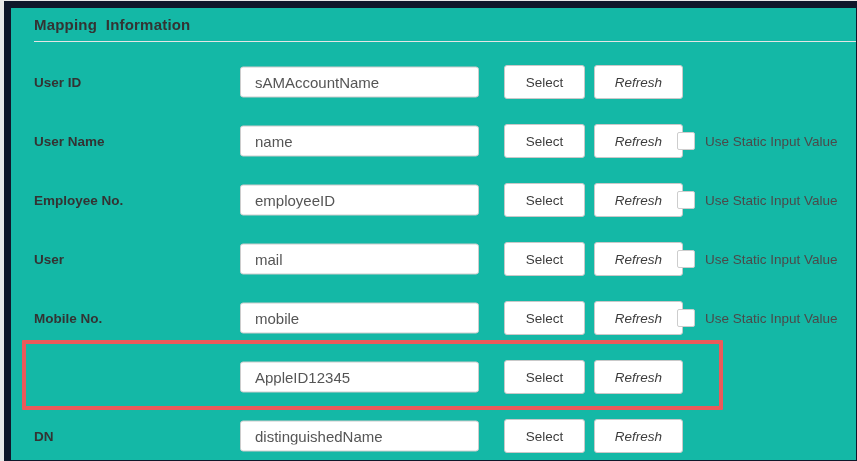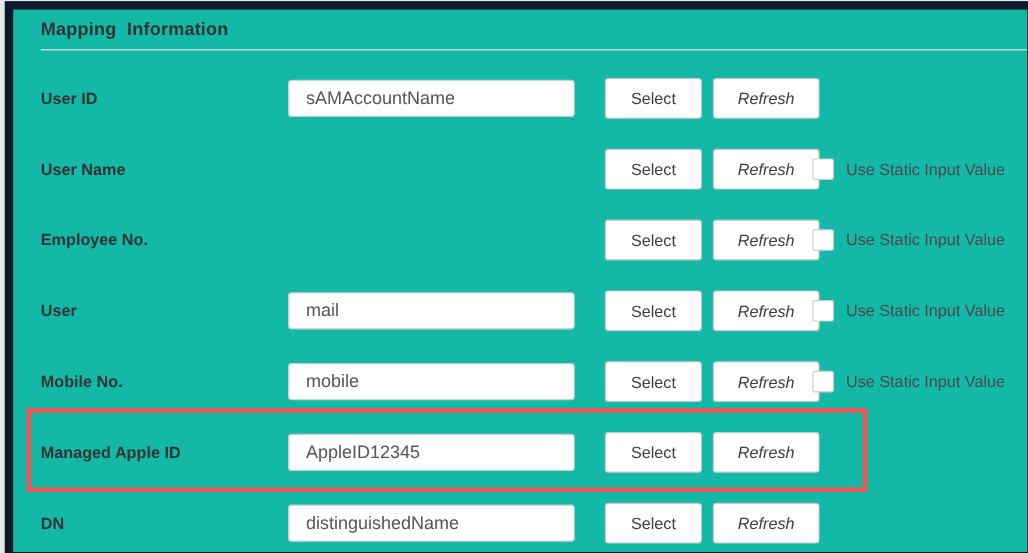--- a/index.html
+++ b/index.html
@@ -119,28 +119,30 @@
 
   <div class="row" style="top:44px">
     <span class="row-label">User ID</span>
     <input class="text-input" type="text" value="sAMAccountName" style="">
     <button class="btn btn-select">Select</button>
     <button class="btn btn-refresh">Refresh</button>
   </div>
 
   <div class="row" style="top:103px">
     <span class="row-label">User Name</span>
+    <input class="text-input" type="text" value="name" style="">
     <button class="btn btn-select">Select</button>
     <button class="btn btn-refresh">Refresh</button>
     <span class="checkbox" role="checkbox" aria-checked="false"></span>
     <span class="checkbox-label">Use Static Input Value</span>
   </div>
 
   <div class="row" style="top:162px">
     <span class="row-label">Employee No.</span>
+    <input class="text-input" type="text" value="employeeID" style="">
     <button class="btn btn-select">Select</button>
     <button class="btn btn-refresh">Refresh</button>
     <span class="checkbox" role="checkbox" aria-checked="false"></span>
     <span class="checkbox-label">Use Static Input Value</span>
   </div>
 
   <div class="row" style="top:221px">
     <span class="row-label">User</span>
     <input class="text-input" type="text" value="mail" style="">
     <button class="btn btn-select">Select</button>
@@ -152,21 +154,20 @@
   <div class="row" style="top:280px">
     <span class="row-label">Mobile No.</span>
     <input class="text-input" type="text" value="mobile" style="">
     <button class="btn btn-select">Select</button>
     <button class="btn btn-refresh">Refresh</button>
     <span class="checkbox" role="checkbox" aria-checked="false"></span>
     <span class="checkbox-label">Use Static Input Value</span>
   </div>
 
   <div class="row" style="top:339px">
-    <span class="row-label">Managed Apple ID</span>
     <input class="text-input" type="text" value="AppleID12345" style="">
     <button class="btn btn-select">Select</button>
     <button class="btn btn-refresh">Refresh</button>
   </div>
 
   <div class="row" style="top:398px">
     <span class="row-label">DN</span>
     <input class="text-input" type="text" value="distinguishedName" style="">
     <button class="btn btn-select">Select</button>
     <button class="btn btn-refresh">Refresh</button>

